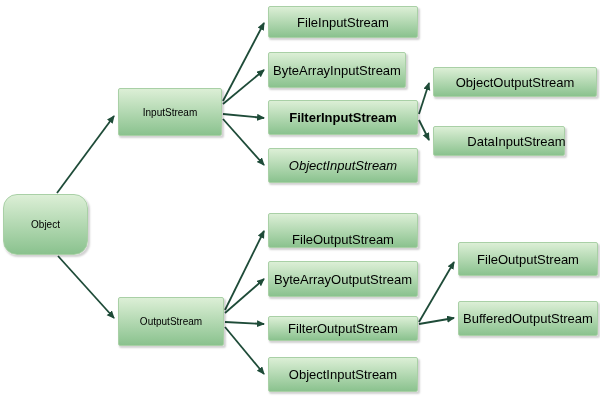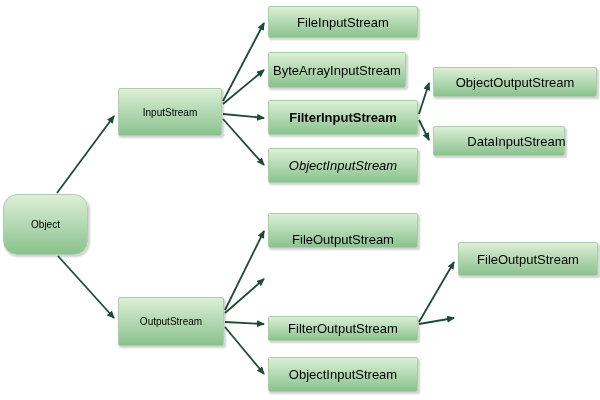--- a/index.html
+++ b/index.html
@@ -112,23 +112,29 @@
   <div id="n-bufferedinput" class="node">
     <span>ObjectOutputStream</span>
   </div>
   <div id="n-datainput" class="node">
     <span>DataInputStream</span>
   </div>
 
   <div id="n-fileoutput" class="node">
     <span>FileOutputStream</span>
   </div>
+  <div id="n-bytearrayoutput" class="node">
+    <span>ByteArrayOutputStream</span>
+  </div>
   <div id="n-filteroutput" class="node">
     <span>FilterOutputStream</span>
   </div>
   <div id="n-objectoutput" class="node">
     <span>ObjectInputStream</span>
   </div>
   <div id="n-dataoutput" class="node">
     <span>FileOutputStream</span>
   </div>
+  <div id="n-bufferedoutput" class="node">
+    <span>BufferedOutputStream</span>
+  </div>
 
 </div>
 
 </body></html>

